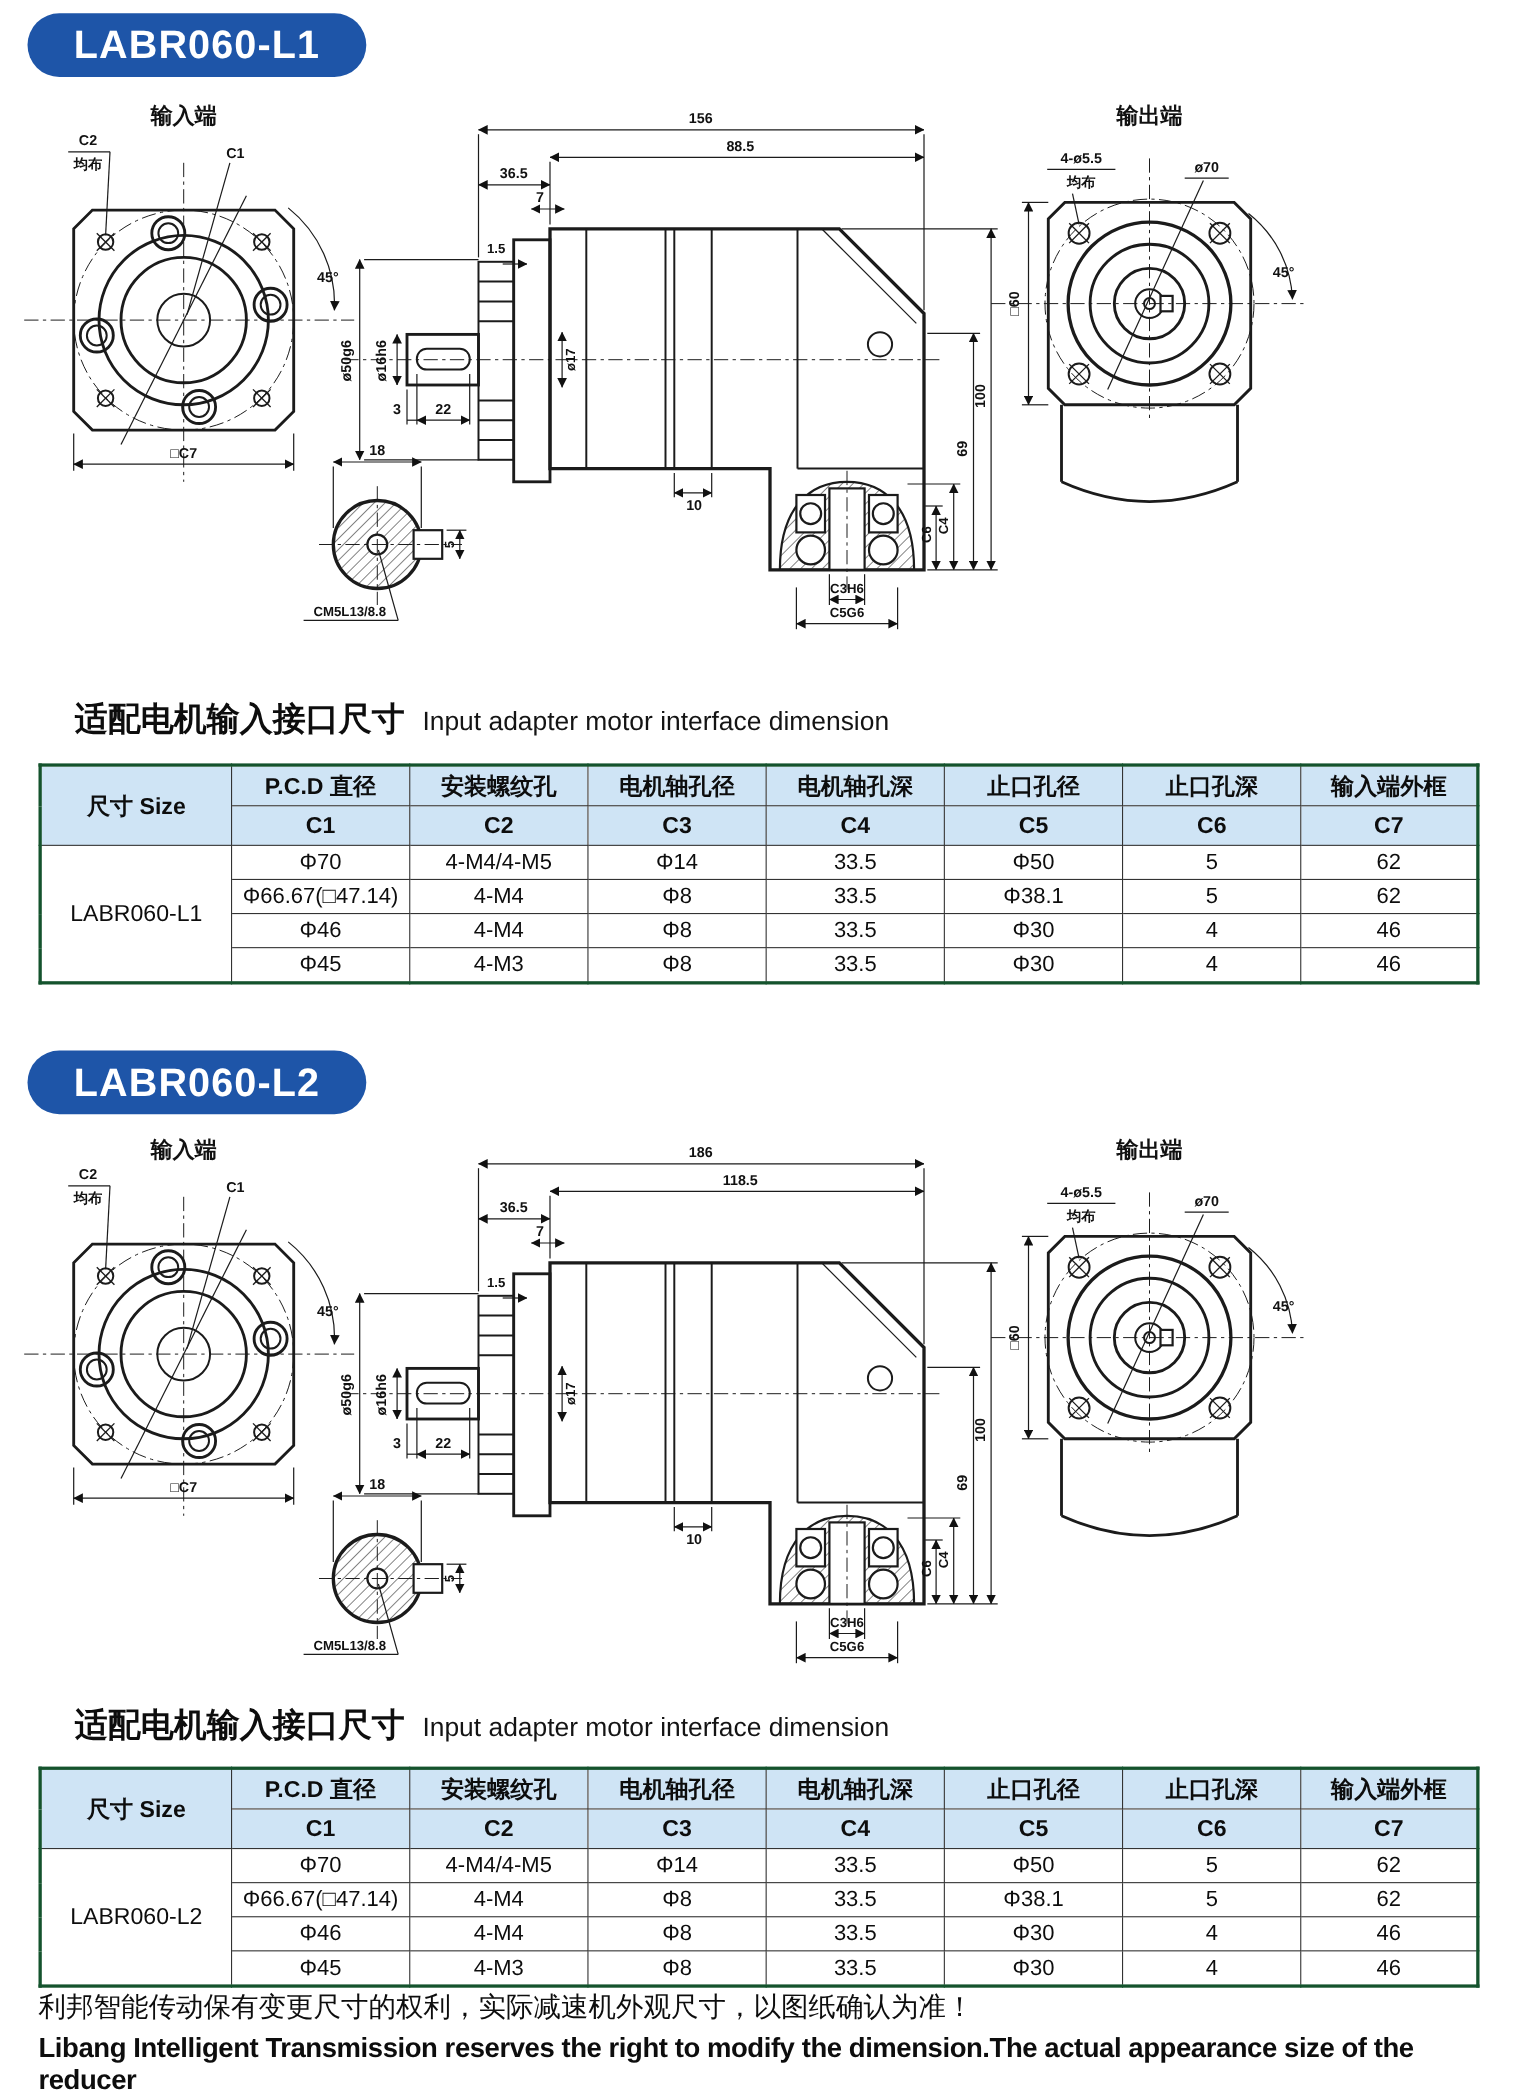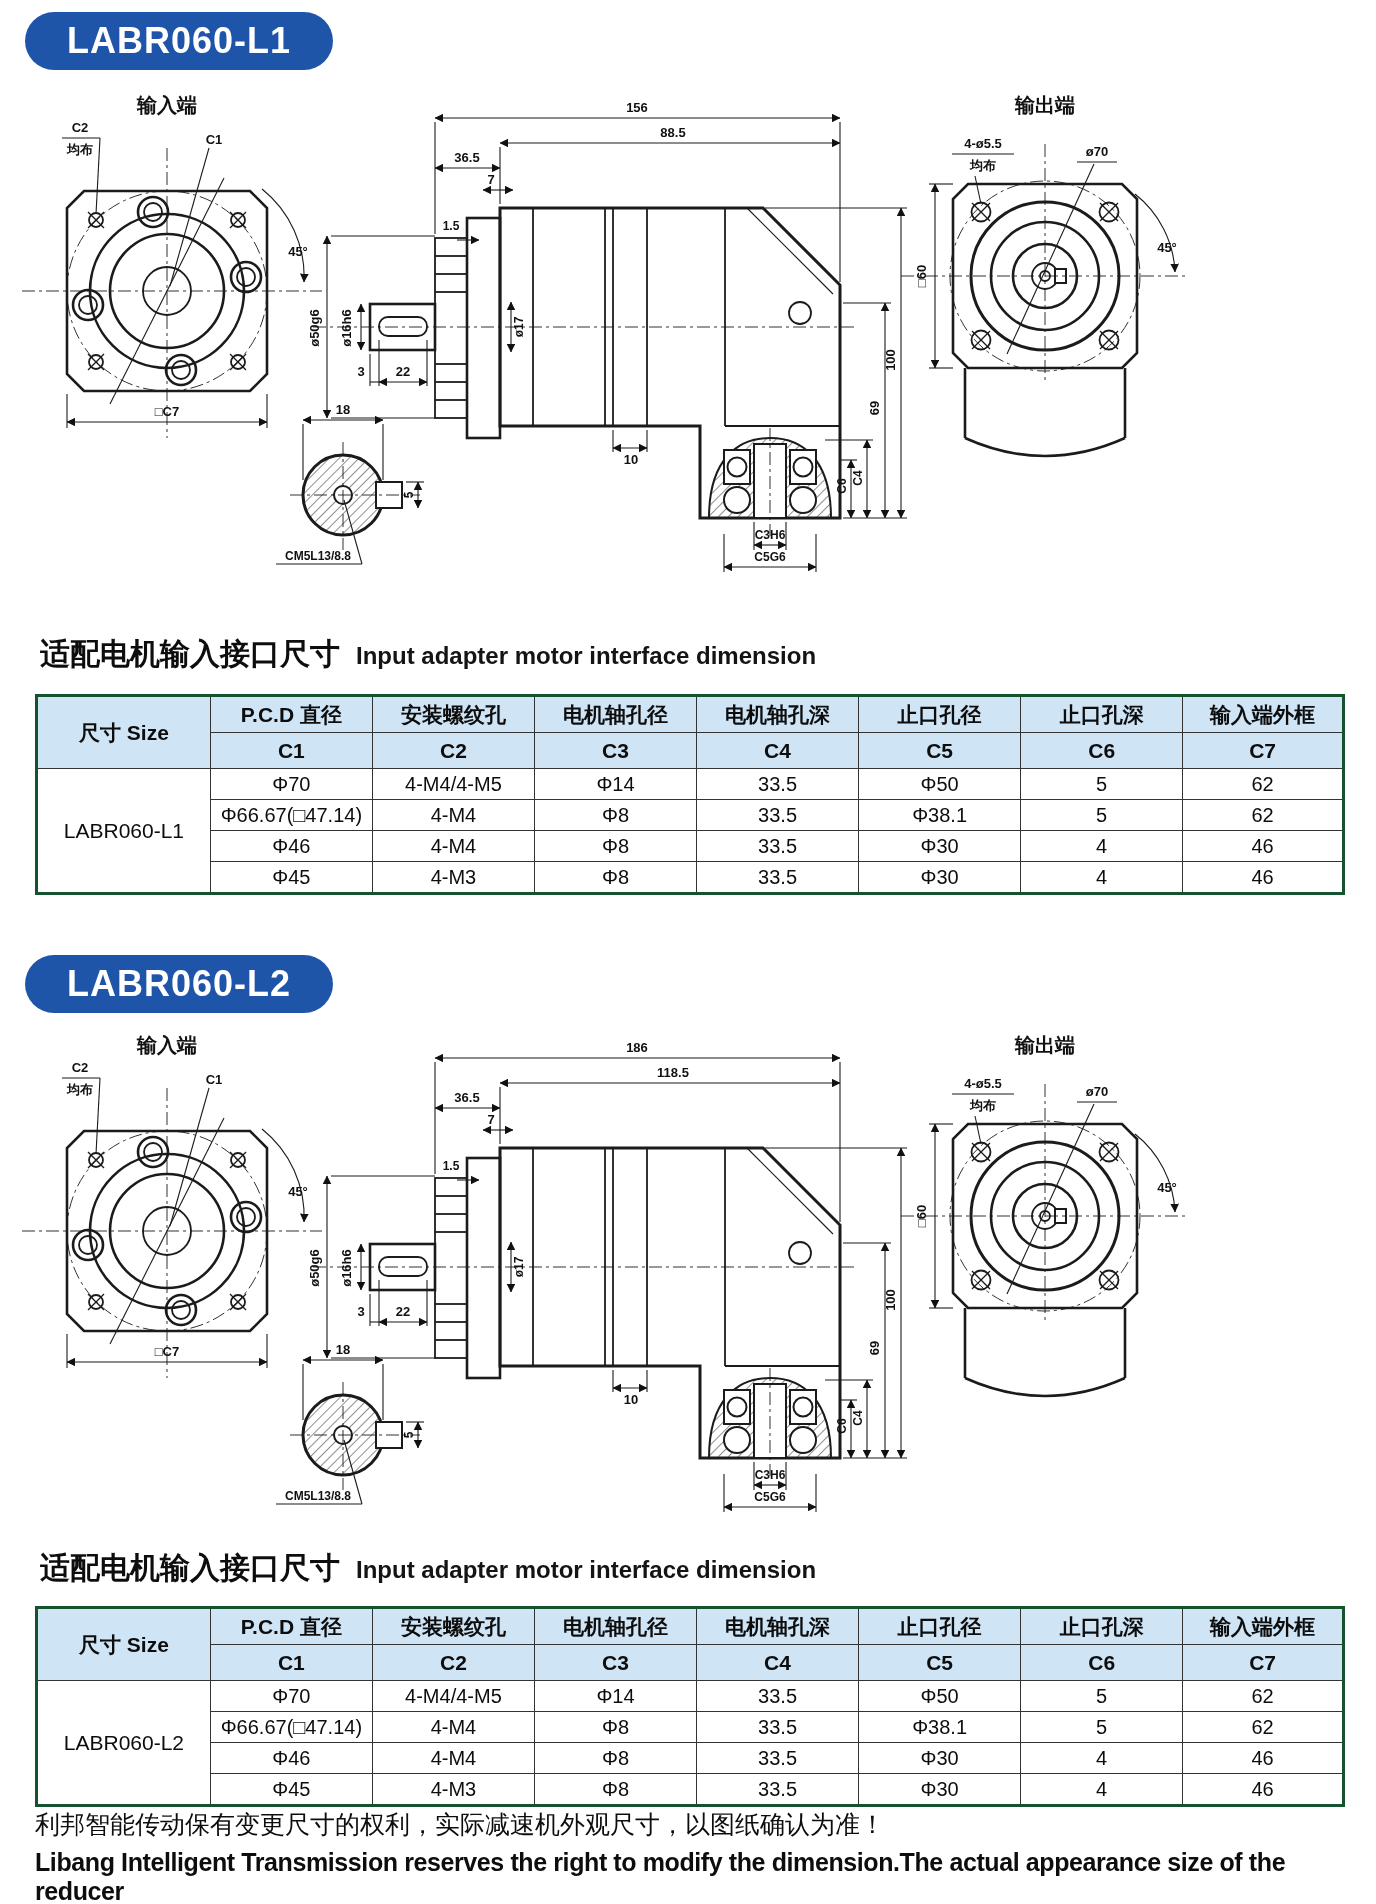--- a/index.html
+++ b/index.html
@@ -1,22 +1,22 @@
 <!DOCTYPE html>
 <html><head>
 <meta charset="utf-8">
 <style>
   html,body{margin:0;padding:0;background:#fff;}
   body{width:1376px;height:1904px;position:relative;font-family:"Liberation Sans",sans-serif;}
   .page{position:absolute;left:0;top:0;width:1376px;height:1904px;background:#fff;overflow:hidden;}
   .badge{position:absolute;background:#1e55a8;color:#fff;font-weight:bold;font-size:36px;
          padding:9px 42px;border-radius:36px;letter-spacing:1px;line-height:1.1;}
   .heading{position:absolute;display:flex;align-items:baseline;gap:16px;white-space:nowrap;}
-  .heading .zh{font-weight:bold;font-size:30px;color:#0d0d0d;}
-  .heading .en{font-weight:bold;font-size:24px;color:#141414;}
+  .heading .zh{font-weight:bold;font-size:30px;color:#0d0d0d;margin-left:28px;}
+  .heading .en{font-weight:normal;font-size:24px;color:#141414;}
   table.spec{position:absolute;border-collapse:collapse;table-layout:fixed;background:#fff;
              border:3px solid #14532d;}
   table.spec th,table.spec td{border:1.6px solid #333;text-align:center;vertical-align:middle;
              color:#0d0d0d;padding:0 2px;overflow:hidden;}
   table.spec thead th{background:#cfe4f5;font-weight:bold;font-size:21px;height:35px;}
   table.spec tbody td{font-weight:normal;font-size:20px;height:30px;}
   table.spec td.model{font-size:21px;}
   .footer{position:absolute;color:#0d0d0d;}
   .footer .f-zh{font-weight:normal;font-size:25px;margin-bottom:7px;}
   .footer .f-en{font-weight:bold;font-size:25px;letter-spacing:-0.4px;margin-bottom:5px;}

